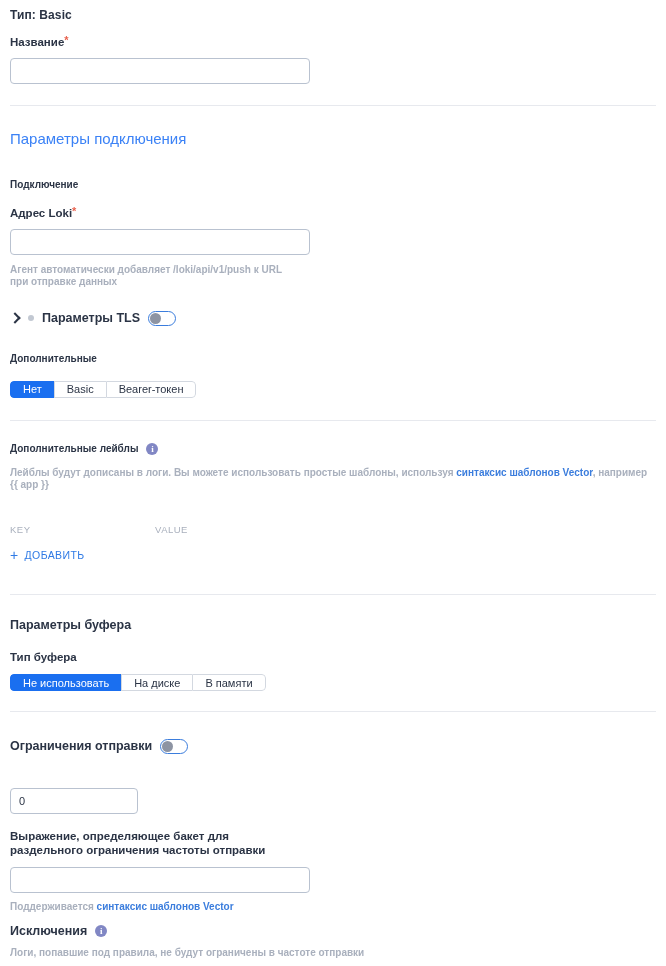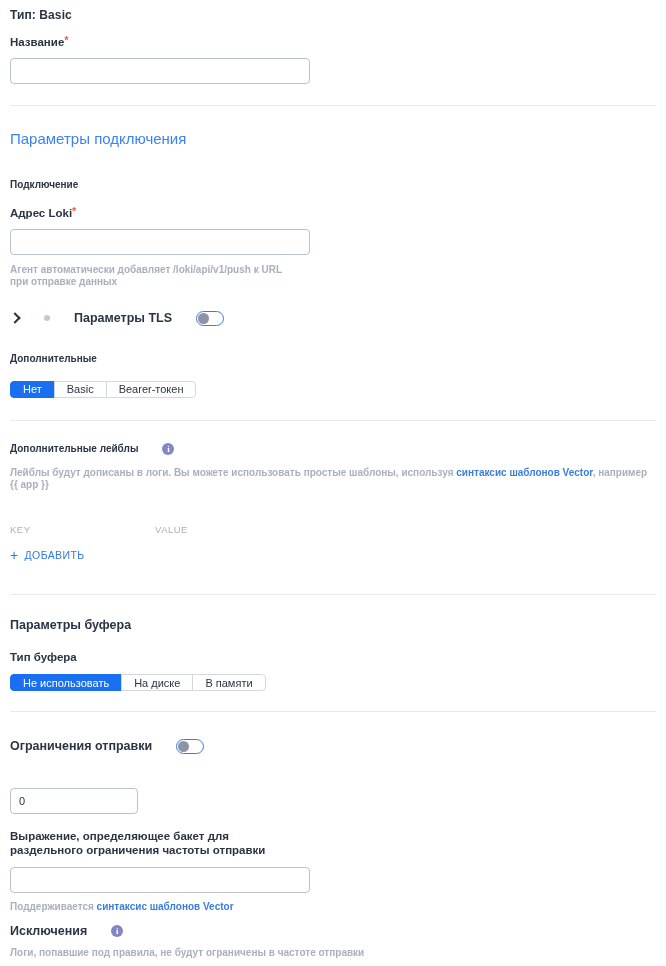--- a/index.html
+++ b/index.html
@@ -207,21 +207,21 @@
   .kv-head {
     display: flex;
     font-size: 9.5px;
     color: #a9b0bd;
     letter-spacing: 0.5px;
     margin-top: 20px;
   }
   .kv-head .k { width: 145px; }
 
   .row { display: flex; align-items: center; }
-  .gap8 { gap: 24px; }
+  .gap8 { gap: 8px; }
 </style>
 </head>
 <body>
 
 <div class="page">
 
   
   <div style="height:8px"></div>
   <div class="type-line">Тип: Basic</div>
 

